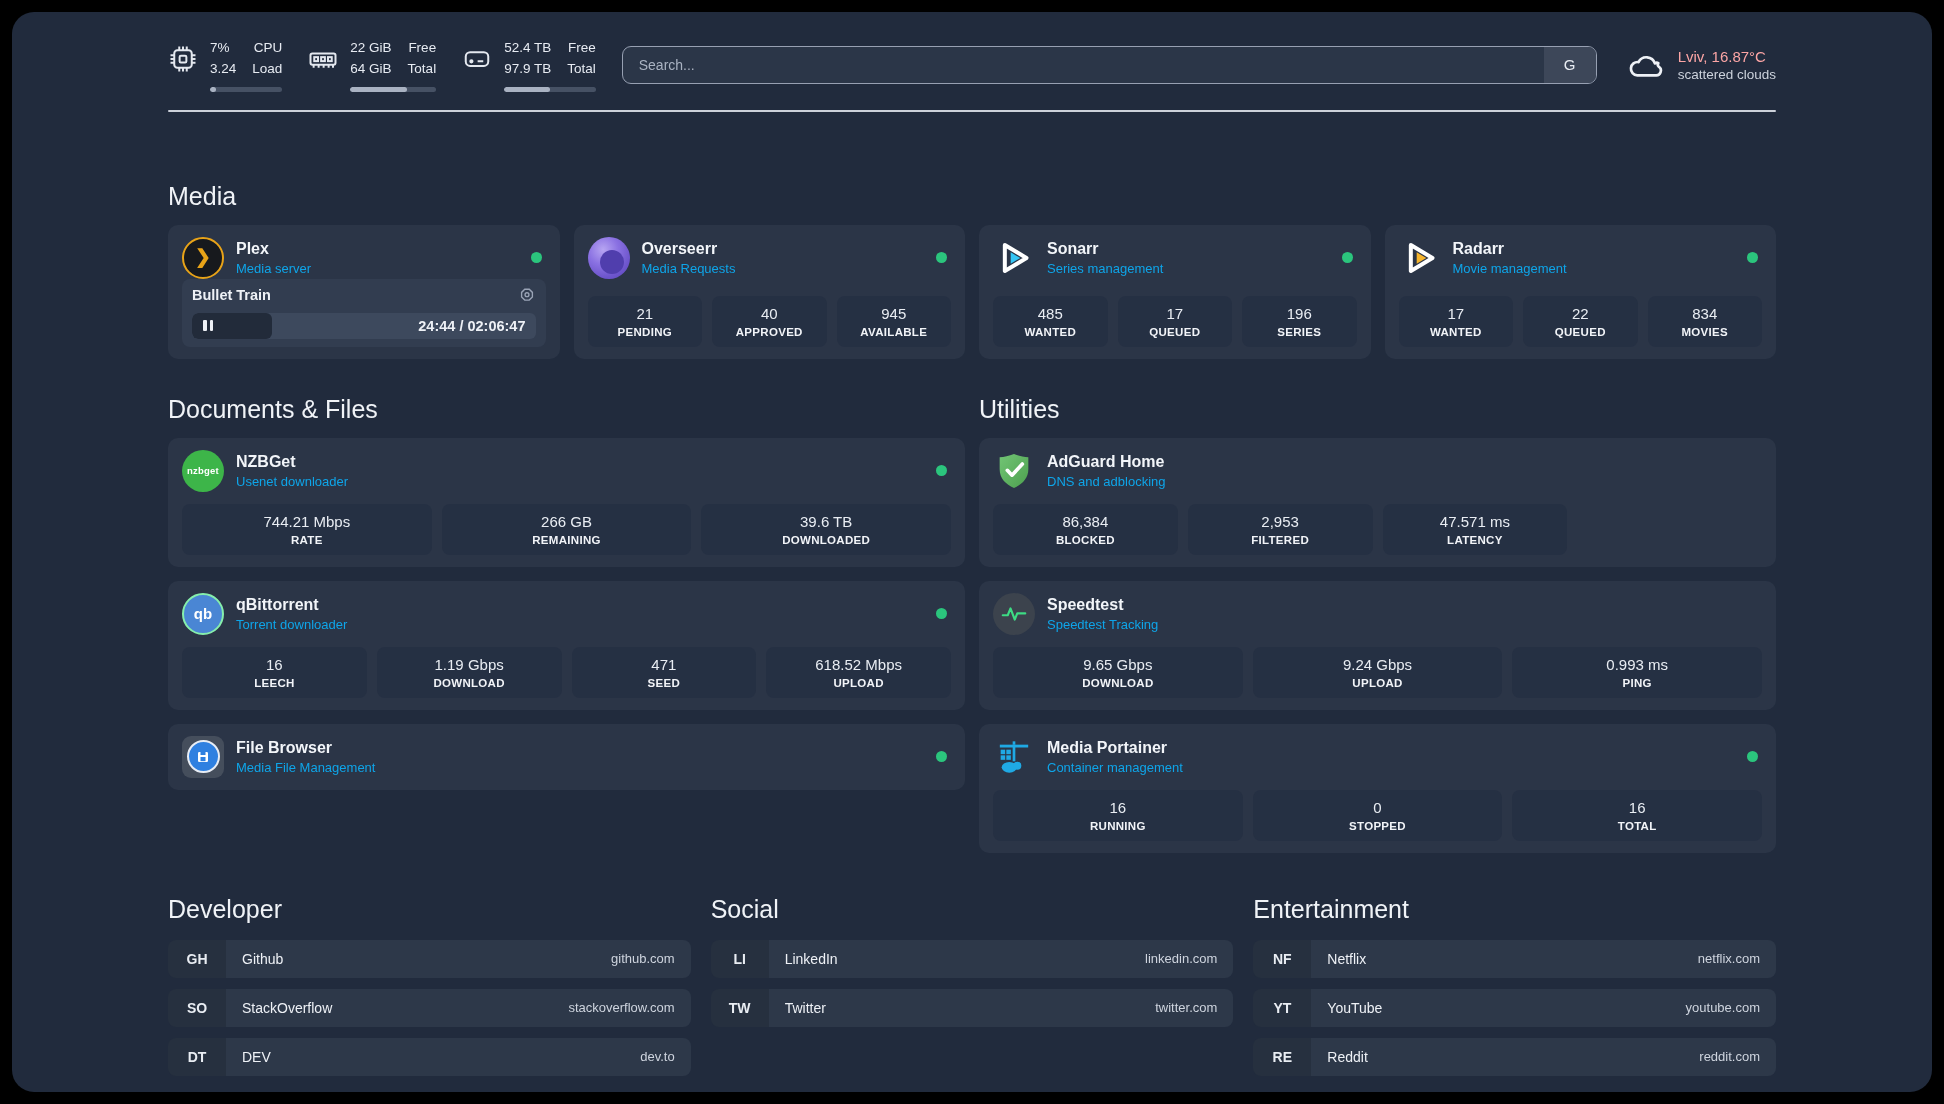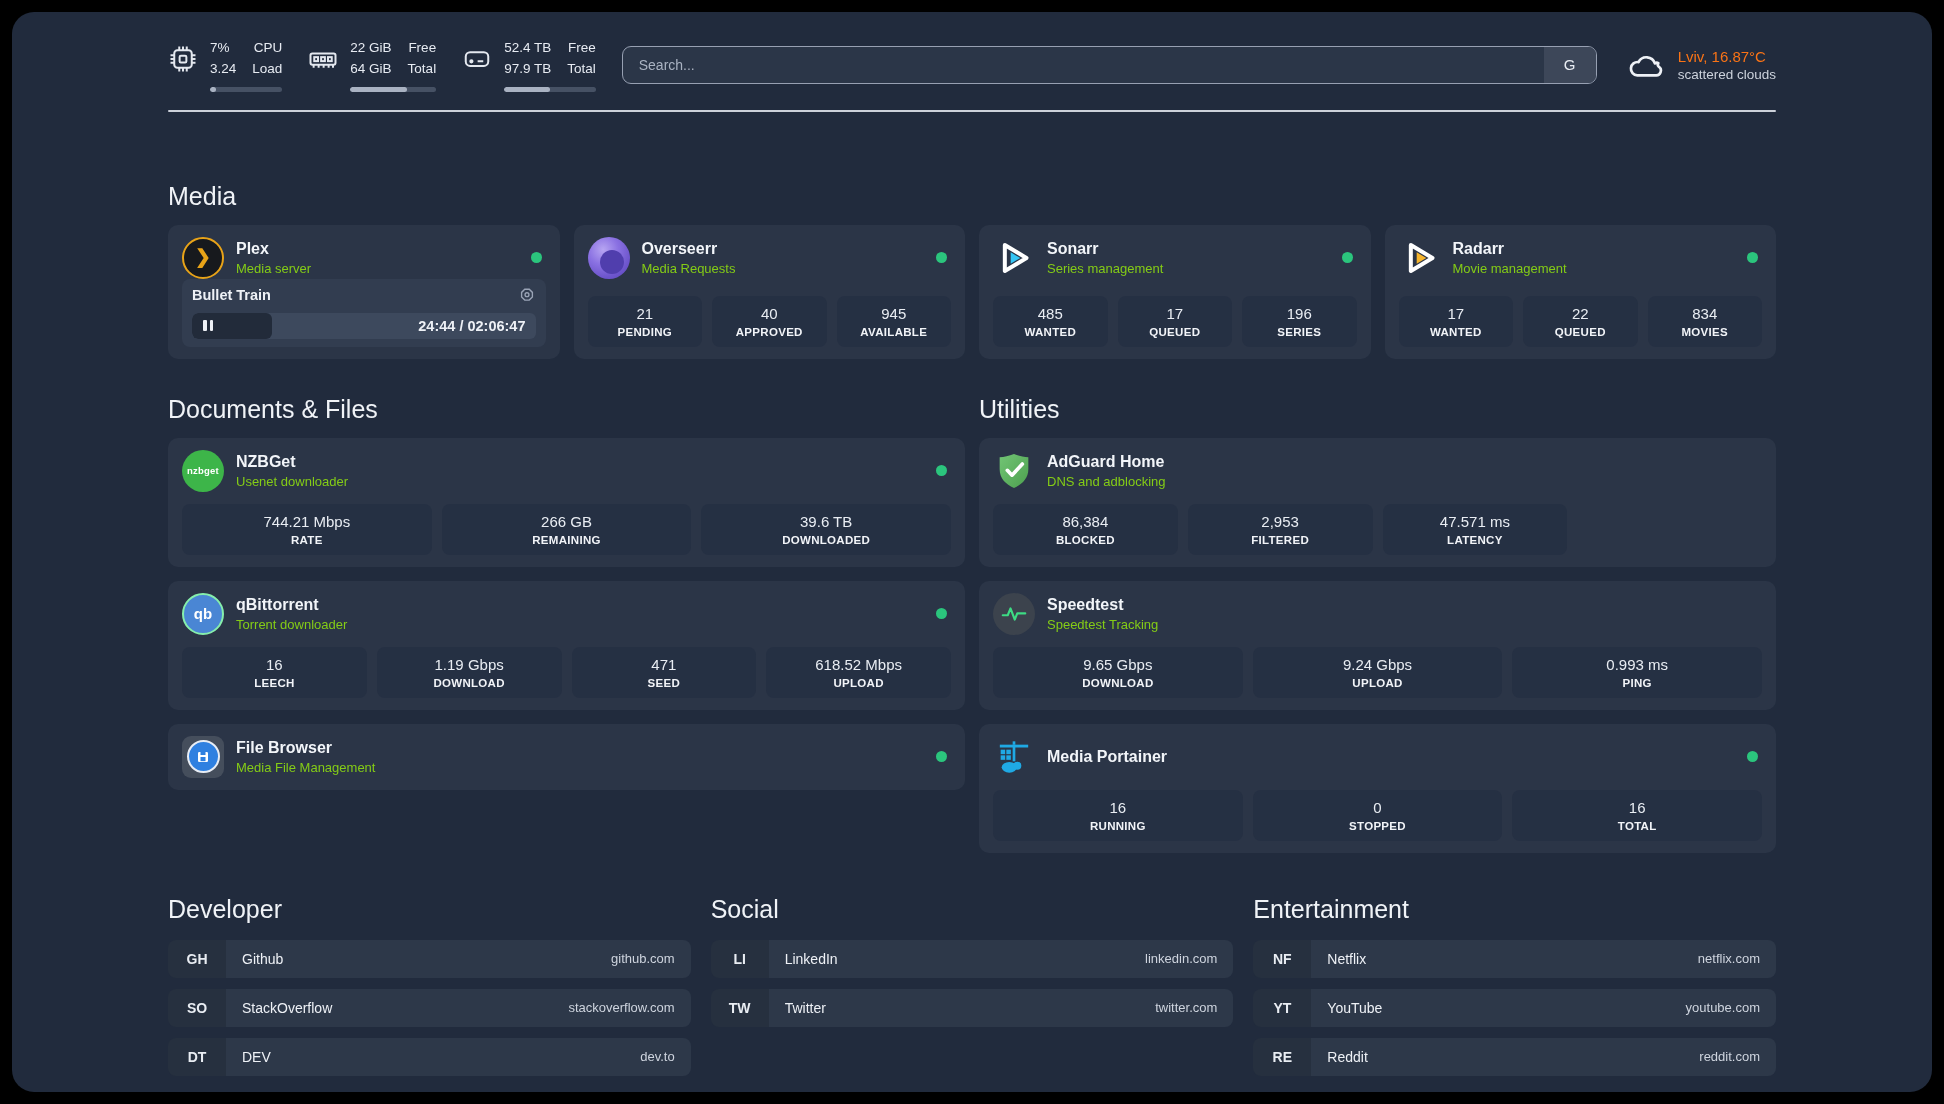--- a/index.html
+++ b/index.html
@@ -23,38 +23,38 @@
   .search{flex:1;display:flex;align-items:stretch;height:36px;border:1.5px solid #97a0b2;
           border-radius:9px;background:#2b3648;overflow:hidden;}
   .search input{flex:1;background:transparent;border:0;outline:none;color:#dfe4ec;
           padding:0 16px;font-size:14px;font-family:inherit;}
   .search input::placeholder{color:#aab3c2;}
   .gbtn{width:52px;background:#3d4759;display:flex;align-items:center;justify-content:center;
         font-size:15px;color:#e9edf3;cursor:pointer;}
 
   .weather{display:flex;align-items:center;gap:13px;margin-left:4px;}
   .wicon{width:38px;height:38px;color:#eef1f6;flex:none;}
-  .wline1{font-size:15px;color:#f97316;}
+  .wline1{font-size:15px;color:#fca5a5;}
   .wline2{font-size:13.5px;color:#ccd2dc;margin-top:2px;}
 
   .divider{height:2px;background:#ccd1da;border-radius:1px;margin-top:18px;}
 
   
   .stitle{font-size:25px;font-weight:500;color:#f0f3f7;}
   .media-title{margin-top:70px;}
   .grid4{display:grid;grid-template-columns:repeat(4,1fr);gap:14px;margin-top:14px;}
   .cols2{display:grid;grid-template-columns:1fr 1fr;gap:14px;margin-top:36px;}
   .stack{display:flex;flex-direction:column;gap:14px;margin-top:14px;}
 
   .card{background:#2b3547;border-radius:10px;padding:12px 14px;display:flex;flex-direction:column;cursor:pointer;}
   .cardhead{display:flex;align-items:center;gap:12px;}
   .appicon{width:42px;height:42px;flex:none;display:flex;align-items:center;justify-content:center;}
   .names{flex:1;min-width:0;}
   .aname{font-size:16px;font-weight:700;color:#f2f5f9;}
-  .asub{font-size:13px;color:#84cc16;margin-top:3px;}
+  .asub{font-size:13px;color:#0ea5e9;margin-top:3px;}
   .dot{width:11px;height:11px;border-radius:50%;background:#2bc57d;flex:none;margin-right:4px;align-self:center;}
 
   .tiles{display:grid;gap:10px;margin-top:auto;padding-top:12px;}
   .tiles.c3{grid-template-columns:repeat(3,1fr);}
   .tiles.c4{grid-template-columns:repeat(4,1fr);}
   .tile{background:#253043;border-radius:8px;padding:9px 6px;text-align:center;}
   .tv{font-size:15px;color:#e9edf3;}
   .tl{font-size:11.5px;font-weight:700;color:#f2f4f8;margin-top:4px;letter-spacing:.3px;}
 
   
@@ -479,20 +479,21 @@
                   <rect x="4" y="7.6" width="2.7" height="2.7"></rect>
                     <rect x="7.4" y="7.6" width="2.7" height="2.7"></rect>
                   <rect x="4" y="11" width="2.7" height="2.7"></rect>
                     <rect x="7.4" y="11" width="2.7" height="2.7"></rect>
                   <ellipse cx="9.2" cy="18.2" rx="4.6" ry="3.2"></ellipse>
                   <circle cx="14" cy="17.2" r="2.4"></circle>
                 </svg>
               </div>
               <div class="names">
                 <div class="aname">Media Portainer</div>
+                <div class="asub">Container management</div>
               </div>
               <div class="dot"></div>
             </div>
             <div class="tiles c3">
               <div class="tile">
                   <div class="tv">16</div>
                   <div class="tl">RUNNING</div>
                 </div>
               <div class="tile">
                   <div class="tv">0</div>

